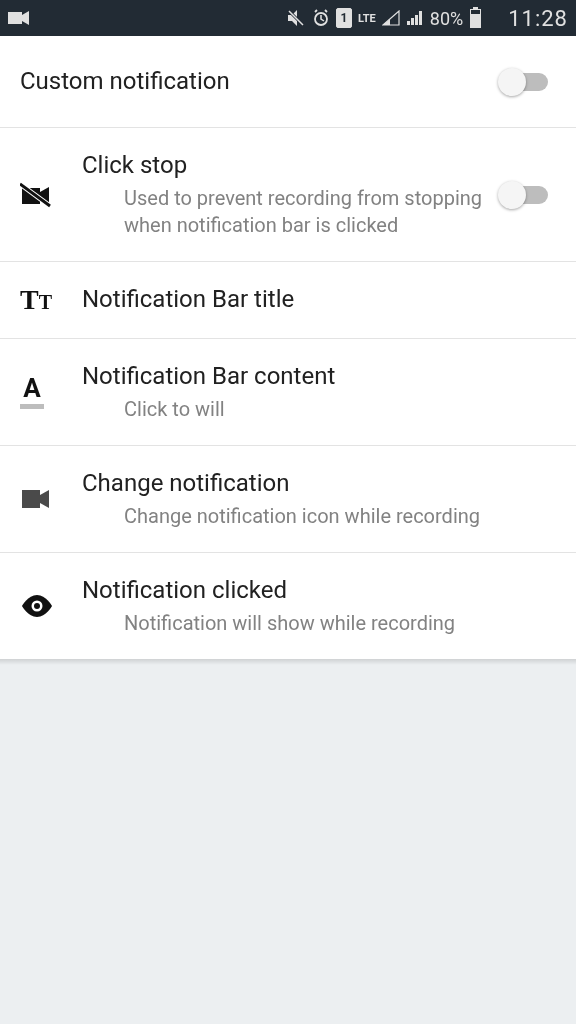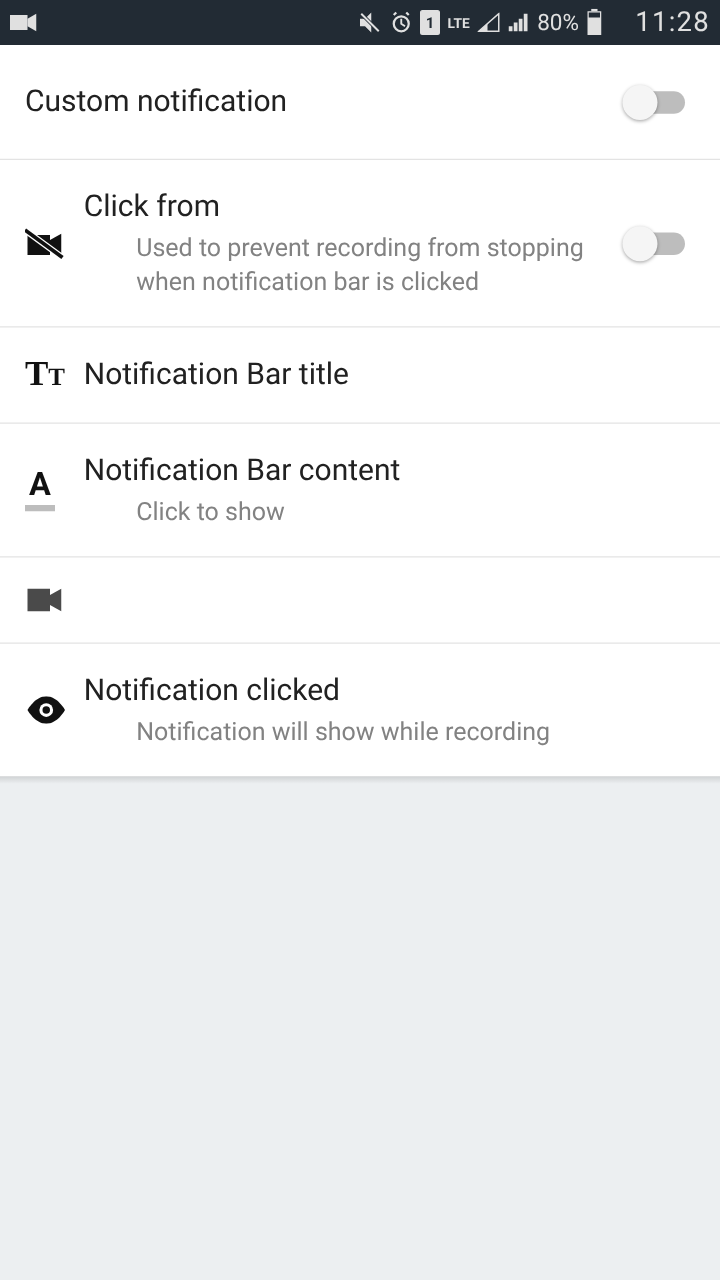--- a/index.html
+++ b/index.html
@@ -5,21 +5,21 @@
 * { margin: 0; padding: 0; box-sizing: border-box; }
 html, body { width: 576px; height: 1024px; font-family: Roboto, Arial, sans-serif; background: #eceff1; }
 .statusbar { height: 36px; background: #222b34; color: #e0e0e0; display: flex; align-items: center; justify-content: space-between; padding: 0 8px; font-size: 18px; }
 .statusbar .left { display: flex; align-items: center; gap: 8px; }
 .statusbar .right { display: flex; align-items: center; gap: 6px; }
 .statusbar .time { font-size: 22px; font-weight: 400; margin-left: 20px; letter-spacing: 1px; }
 .statusbar svg { display: block; }
 .list { background: #fff; }
 .item { display: flex; align-items: center; padding: 22px 20px; border-bottom: 1px solid #e3e3e3; }
 .item.header { padding: 30px 20px; gap: 24px; }
-.item .icon { width: 40px; flex-shrink: 0; display: flex; align-items: center; justify-content: flex-start; margin-right: 7px; }
+.item .icon { width: 40px; flex-shrink: 0; display: flex; align-items: center; justify-content: flex-start; margin-right: 22px; }
 .item .texts { flex: 1; }
 .item .title { font-size: 24px; color: #212121; font-weight: 400; line-height: 1.3; }
 .item .subtitle { font-size: 20px; color: #828282; line-height: 1.35; margin-top: 4px; margin-left: 42px; }
 .item .toggle { width: 54px; height: 28px; position: relative; flex-shrink: 0; margin-left: 12px; }
 .toggle .track { position: absolute; top: 50%; left: 0; transform: translateY(-50%); width: 46px; height: 18px; background: #bdbdbd; border-radius: 9px; }
 .toggle .thumb { position: absolute; top: 50%; left: -4px; transform: translateY(-50%); width: 28px; height: 28px; background: #f5f5f5; border-radius: 50%; box-shadow: 0 1px 3px rgba(0,0,0,0.35); }
 .under-letter { display: flex; flex-direction: column; align-items: center; }
 .under-letter .bar { width: 24px; height: 5px; background: #bdbdbd; margin-top: 3px; }
 .shadow-divider { height: 6px; background: linear-gradient(to bottom, rgba(0,0,0,0.12), rgba(0,0,0,0)); }
 </style>
@@ -90,21 +90,21 @@
   <div class="item">
     <div class="icon">
       <svg width="34" height="26" viewBox="0 0 34 26">
           <path fill="#111" d="M2 6h18v16H2z"></path>
           <path fill="#111" d="M20 10l9-5v18l-9-5z"></path>
           <line x1="0" y1="2" x2="30" y2="24" stroke="#fff" stroke-width="5"></line>
           <line x1="0" y1="2" x2="30" y2="24" stroke="#111" stroke-width="3"></line>
         </svg>
     </div>
     <div class="texts">
-      <div class="title">Click from</div>
+      <div class="title">Click stop</div>
       <div class="subtitle">Used to prevent recording from stopping when notification bar is clicked</div>
     </div>
     <div class="toggle">
       <div class="track"></div>
         <div class="thumb"></div>
     </div>
   </div>
 
   <div class="item">
     <div class="icon">
@@ -117,30 +117,34 @@
 
   <div class="item">
     <div class="icon">
       <div class="under-letter">
         <span style="font-weight:bold;color:#111;font-size:26px;line-height:1;">A</span>
         <div class="bar"></div>
       </div>
     </div>
     <div class="texts">
       <div class="title">Notification Bar content</div>
-      <div class="subtitle">Click to show</div>
+      <div class="subtitle">Click to will</div>
     </div>
   </div>
 
   <div class="item">
     <div class="icon">
       <svg width="34" height="24" viewBox="0 0 34 24">
           <path fill="#4a4a4a" d="M2 3h18v18H2z"></path>
           <path fill="#4a4a4a" d="M20 8l9-5v18l-9-5z"></path>
         </svg>
+    </div>
+    <div class="texts">
+      <div class="title">Change notification</div>
+      <div class="subtitle">Change notification icon while recording</div>
     </div>
   </div>
 
   <div class="item" style="border-bottom:none;">
     <div class="icon">
       <svg width="34" height="22" viewBox="0 0 34 22">
           <path fill="#111" d="M17 0C8 0 2 11 2 11s6 11 15 11 15-11 15-11S26 0 17 0z"></path>
           <circle cx="17" cy="11" r="5.5" fill="#fff"></circle>
           <circle cx="17" cy="11" r="3" fill="#111"></circle>
         </svg>

